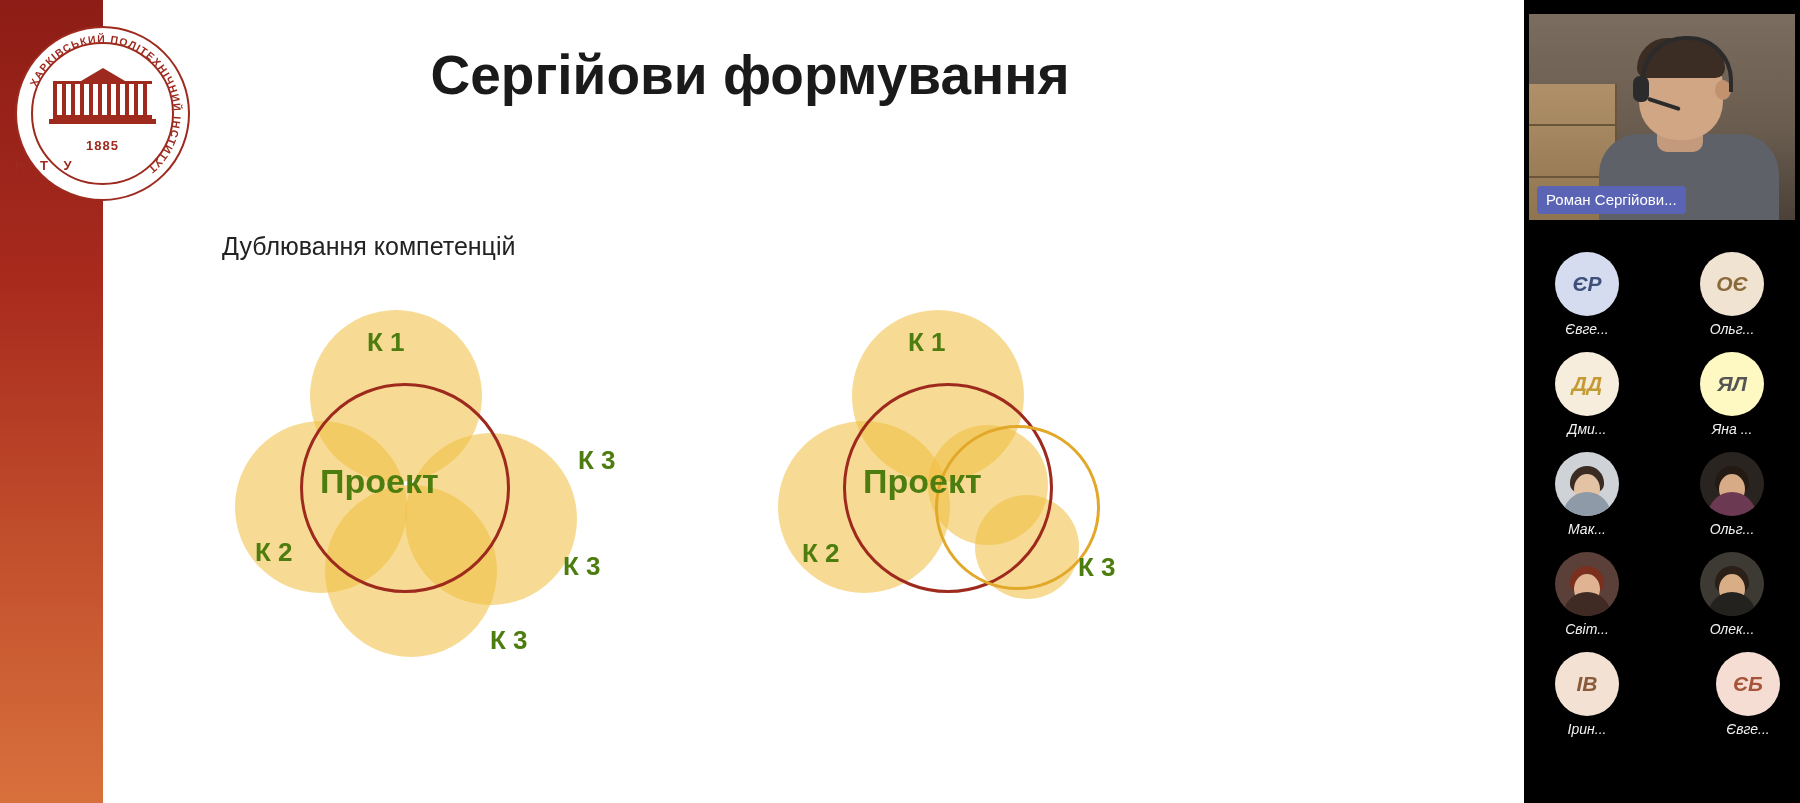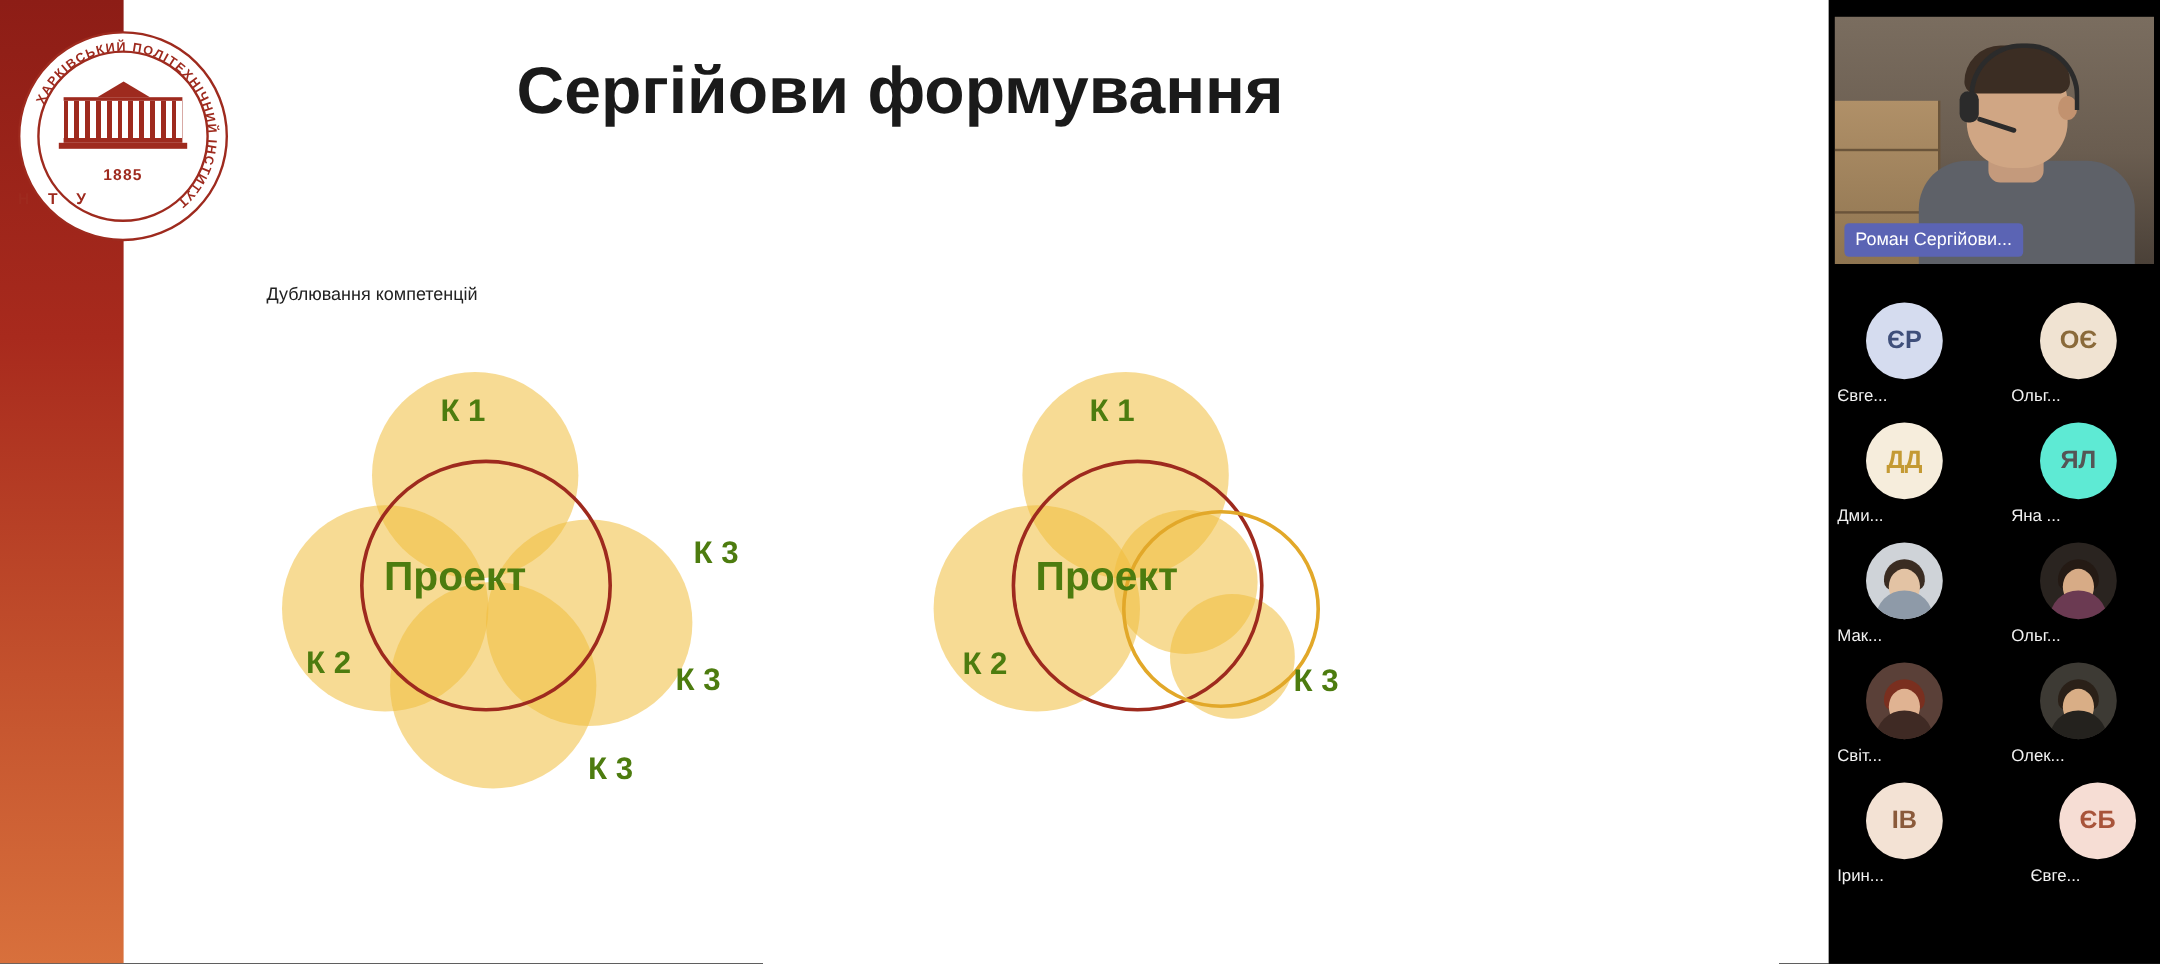--- a/index.html
+++ b/index.html
@@ -124,21 +124,21 @@
     text-align: center;
     font-size: 55px;
     font-weight: bold;
     color: #1a1a1a;
     letter-spacing: 0px;
   }
 
   
   .caption {
     position: absolute;
-    font-size: 15px;
+    font-size: 25px;
     color: #222222;
     line-height: 36px;
     white-space: pre-line;
   }
   #caption-left  { left: 222px; top: 228px; width: 460px; }
   #caption-right { left: 745px; top: 216px; width: 520px; }
 
   
   .diagram { position: absolute; }
   .circle {
@@ -247,20 +247,22 @@
     border-radius: 4px;
     max-width: 205px;
     overflow: hidden;
     white-space: nowrap;
     text-overflow: ellipsis;
   }
 
   .ptile {
     position: absolute;
     width: 112px;
+    text-align: center;
+    font-style: italic;
   }
   .pavatar {
     width: 64px;
     height: 64px;
     border-radius: 50%;
     margin: 0 auto;
     display: flex;
     align-items: center;
     justify-content: center;
     font-size: 21px;
@@ -393,21 +395,21 @@
           </div>
           <div class="pname">Ольг...</div>
         </div>
         <div class="ptile" style="left: 7px; top: 352px;">
           <div class="pavatar" style="background: rgb(246, 237, 220); color: rgb(196, 154, 51);">
             <span>ДД</span>
           </div>
           <div class="pname">Дми...</div>
         </div>
         <div class="ptile" style="left: 152px; top: 352px;">
-          <div class="pavatar" style="background: #5eead4; color: rgb(85, 85, 85);">
+          <div class="pavatar" style="background: #fef9c3; color: rgb(85, 85, 85);">
             <span>ЯЛ</span>
           </div>
           <div class="pname">Яна ...</div>
         </div>
         <div class="ptile" style="left: 7px; top: 452px;">
           <div class="pavatar" style="background: rgb(207, 211, 216); color: rgb(68, 68, 68);">
             <div class="photo-hair" style="background: rgb(58, 44, 34);"></div>
             <div class="photo-face" style="background: rgb(227, 195, 164);"></div>
             <div class="photo-body" style="background: rgb(142, 154, 168);"></div>
           </div>

